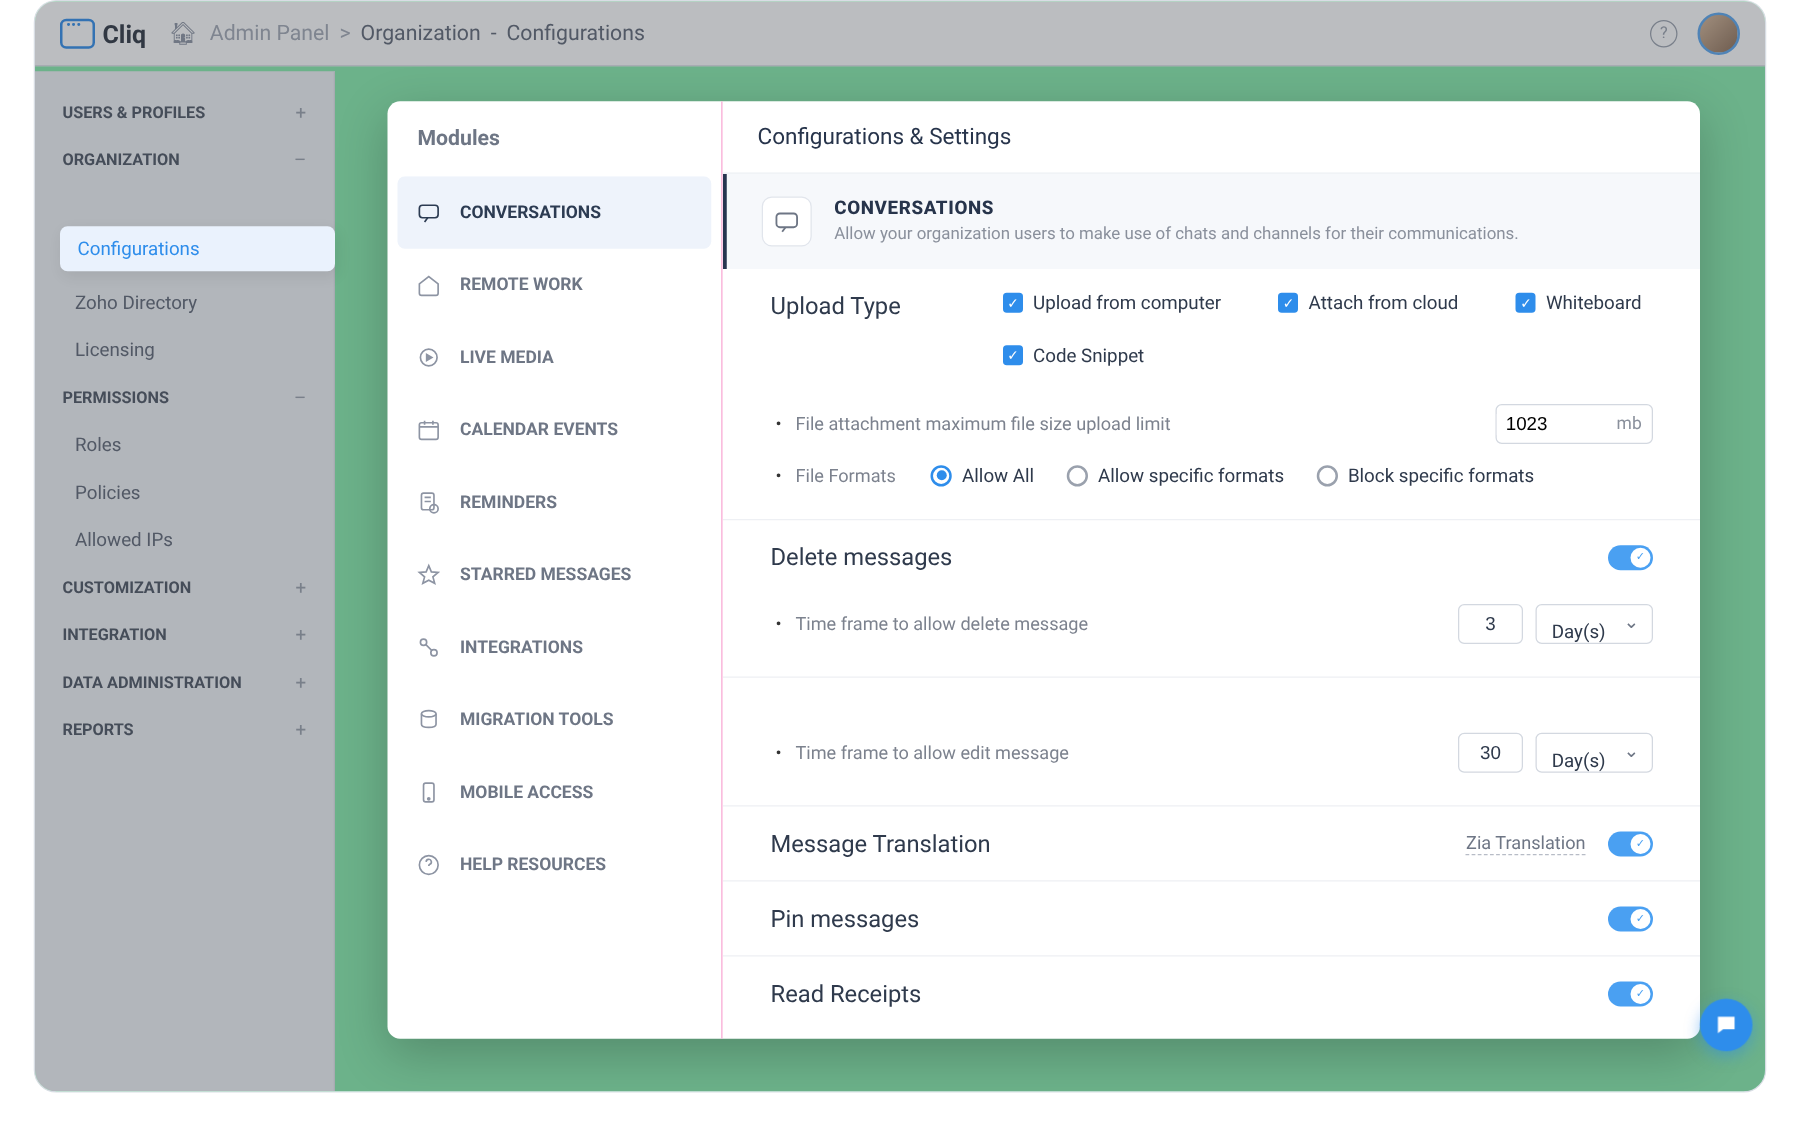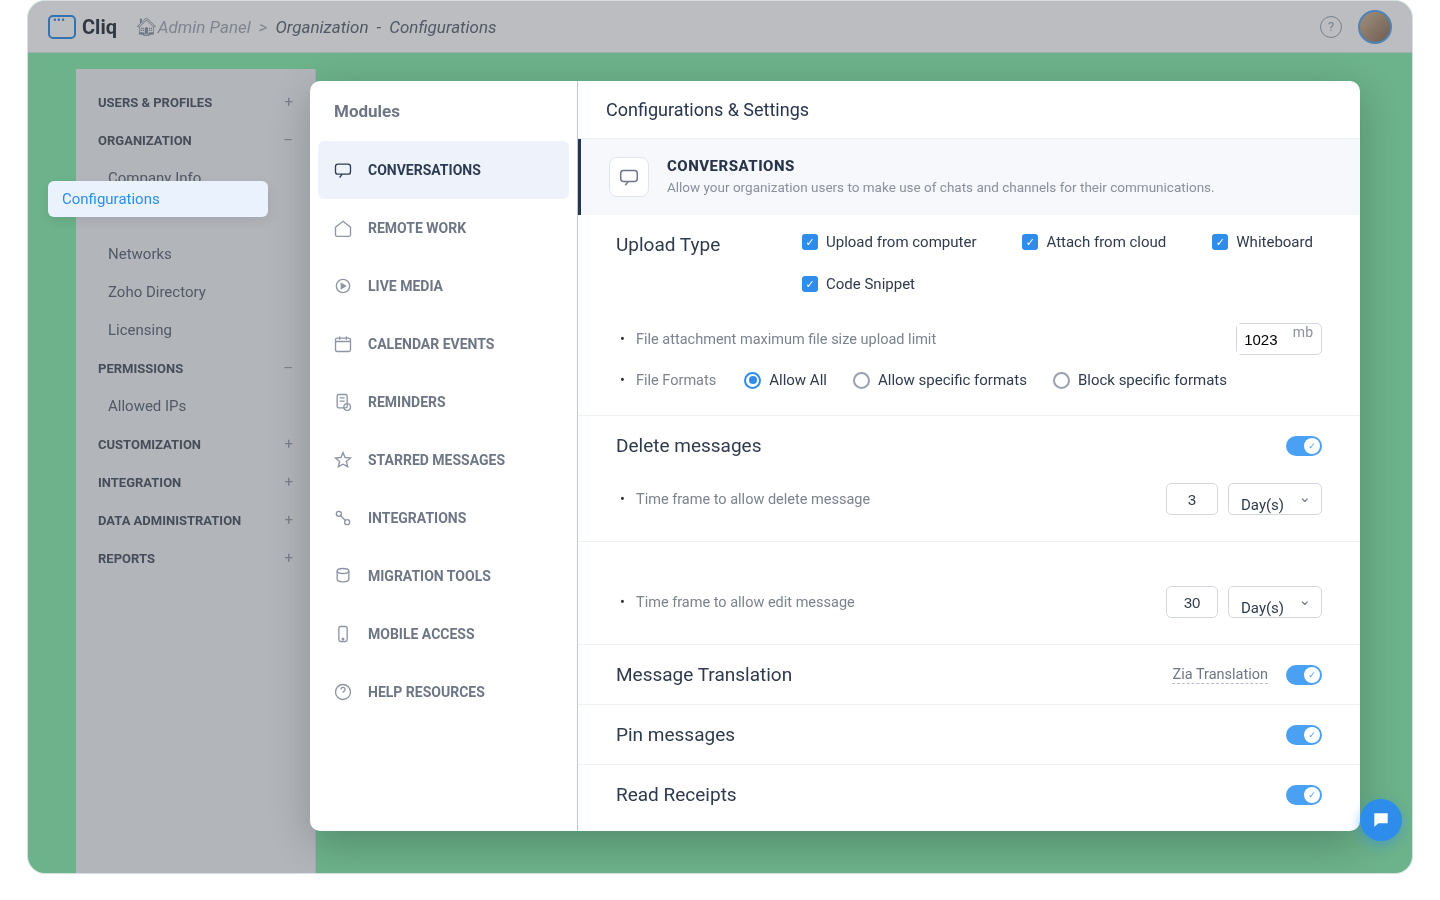--- a/index.html
+++ b/index.html
@@ -6,29 +6,29 @@
   html, body { width: 1440px; height: 900px; font-family: -apple-system, "Segoe UI", Roboto, sans-serif; background: #fff; overflow: hidden; }
   .frame { width: 1386px; height: 874px; margin: 0 auto; border-radius: 18px; overflow: hidden; background: #86efac; border: 1px solid #d8dde4; position: relative; }
   .overlay { position:absolute; inset:0; background: rgba(60,65,75,0.35); z-index:1; }
 
   
   .topbar { height: 52px; display:flex; align-items:center; padding: 0 20px; background:#fff; border-bottom:1px solid #e1e4ea; position:relative; z-index:0; }
   .brand { display:flex; align-items:center; gap:6px; font-weight:700; font-size:20px; color:#2c3440; }
   .brand-icon { width:28px; height:24px; border:2.5px solid #2e8deb; border-radius:5px; position:relative; }
   .brand-icon::before { content:"• • •"; position:absolute; top:-2px; left:3px; font-size:10px; color:#2e8deb; letter-spacing:-1px; }
   .home-icon { margin-left:18px; color:#8d94a3; font-size:18px; }
-  .crumbs { font-size:17px; color:#8d94a3; display:flex; align-items:flex-start; gap:8px;font-style:italic; }
+  .crumbs { margin-left:10px; font-size:17px; color:#8d94a3; display:flex; align-items:flex-start; gap:8px; }
   .crumbs .dim { color:#a3a9b5; }
   .crumbs .cur { color:#5e6675; }
   .tb-right { margin-left:auto; display:flex; align-items:center; gap:16px; }
   .help-icon { width:22px; height:22px; border:1.5px solid #9aa1ad; color:#9aa1ad; border-radius:50%; display:flex; align-items:center; justify-content:center; font-size:13px; }
   .avatar { width:34px; height:34px; border-radius:50%; background: linear-gradient(135deg,#d7b89a,#8a6b52); border:2px solid #5aa7f0; }
 
   
-  .left-side { position:absolute; left:0; top:68px; width:240px; bottom:0; background:#f2f4f7; border-right:1px solid #e0e3e9; z-index:0; padding-top:14px;margin-left:48px; }
+  .left-side { position:absolute; left:0; top:56px; width:240px; bottom:0; background:#f2f4f7; border-right:1px solid #e0e3e9; z-index:0; padding-top:14px; }
   .ls-group { padding: 10px 22px; font-size:13px; font-weight:700; color:#4b5361; display:flex; align-items:center; justify-content:space-between; }
   .ls-group .tog { color:#9aa1ad; font-size:15px; font-weight:400; }
   .ls-item { padding:10px 22px 10px 32px; font-size:15px; color:#5e6675; cursor:pointer; }
 
   
   .config-pill { position:absolute; left:20px; top:180px; z-index:3; background:#eaf2fd; color:#2e8deb; font-size:15px; padding:9px 14px; border-radius:6px; width:220px; box-shadow: 2px 4px 12px rgba(0,0,0,0.08); }
 
   
   .modal { position:absolute; z-index:2; left:282px; top:80px; right:52px; bottom:42px; background:#fff; border-radius:10px; box-shadow:0 12px 40px rgba(0,0,0,0.22); display:flex; overflow:hidden; }
   .mod-side { width:268px; border-right:1px solid #f9a8d4; display:flex; flex-direction:column; }
@@ -62,21 +62,21 @@
 
   .radio { width:17px; height:17px; border:2px solid #9aa1ad; border-radius:50%; display:inline-flex; align-items:center; justify-content:center; }
   .radio.on { border-color:#2e8deb; }
   .radio.on::after { content:""; width:8px; height:8px; background:#2e8deb; border-radius:50%; }
   .rad-group { display:flex; align-items:center; gap:12px; flex-wrap:wrap; }
   .rad-item { display:flex; align-items:center; gap:8px; font-size:15px; color:#2f3a4c; margin-right:14px; }
 
   .num-box { width:60px; height:32px; border:1px solid #d3d8e0; border-radius:5px; text-align:center; font-size:15px; color:#2f3a4c; }
   .num-box.wider { width:52px; }
   .unit { font-size:14px; color:#8a909c; padding:0 8px; }
-  .unit-box { display:flex; border:1px solid #d3d8e0; border-radius:5px; height:32px; }
+  .unit-box { display:flex; align-items:center; border:1px solid #d3d8e0; border-radius:5px; height:32px;gap:40px; }
   .unit-box input { border:0; outline:0; width:48px; text-align:center; font-size:15px; }
 
   .select { height:32px; border:1px solid #d3d8e0; border-radius:5px; padding:0 30px 0 12px; font-size:15px; color:#2f3a4c; position:relative; display:flex; align-items:flex-end; min-width:94px; }
   .select::after { content:"⌄"; position:absolute; right:10px; top:4px; color:#6e7685; font-size:15px; }
 
   .toggle { width:36px; height:20px; background:#4aa0f2; border-radius:11px; position:relative; cursor:pointer; }
   .toggle::after { content:"✓"; position:absolute; right:2px; top:2px; width:16px; height:16px; background:#fff; border-radius:50%; font-size:9px; color:#4aa0f2; display:flex; align-items:center; justify-content:center; }
 
   .linkish { color:#6e7685; font-size:14.5px; border-bottom:1px dashed #b7bcc6; }
 
@@ -110,29 +110,30 @@
 
   <div class="left-side">
     <div class="ls-group">
       <span>USERS &amp; PROFILES</span>
       <span class="tog">+</span>
     </div>
     <div class="ls-group">
       <span>ORGANIZATION</span>
       <span class="tog">–</span>
     </div>
-    <div class="ls-item">Company Info</div>
     <div class="ls-item" style="visibility:hidden">_</div>
     <div class="ls-item">Networks</div>
     <div class="ls-item">Zoho Directory</div>
     <div class="ls-item">Licensing</div>
     <div class="ls-group">
       <span>PERMISSIONS</span>
       <span class="tog">–</span>
     </div>
+    <div class="ls-item">Roles</div>
+    <div class="ls-item">Policies</div>
     <div class="ls-item">Allowed IPs</div>
     <div class="ls-group">
       <span>CUSTOMIZATION</span>
       <span class="tog">+</span>
     </div>
     <div class="ls-group">
       <span>INTEGRATION</span>
       <span class="tog">+</span>
     </div>
     <div class="ls-group">

